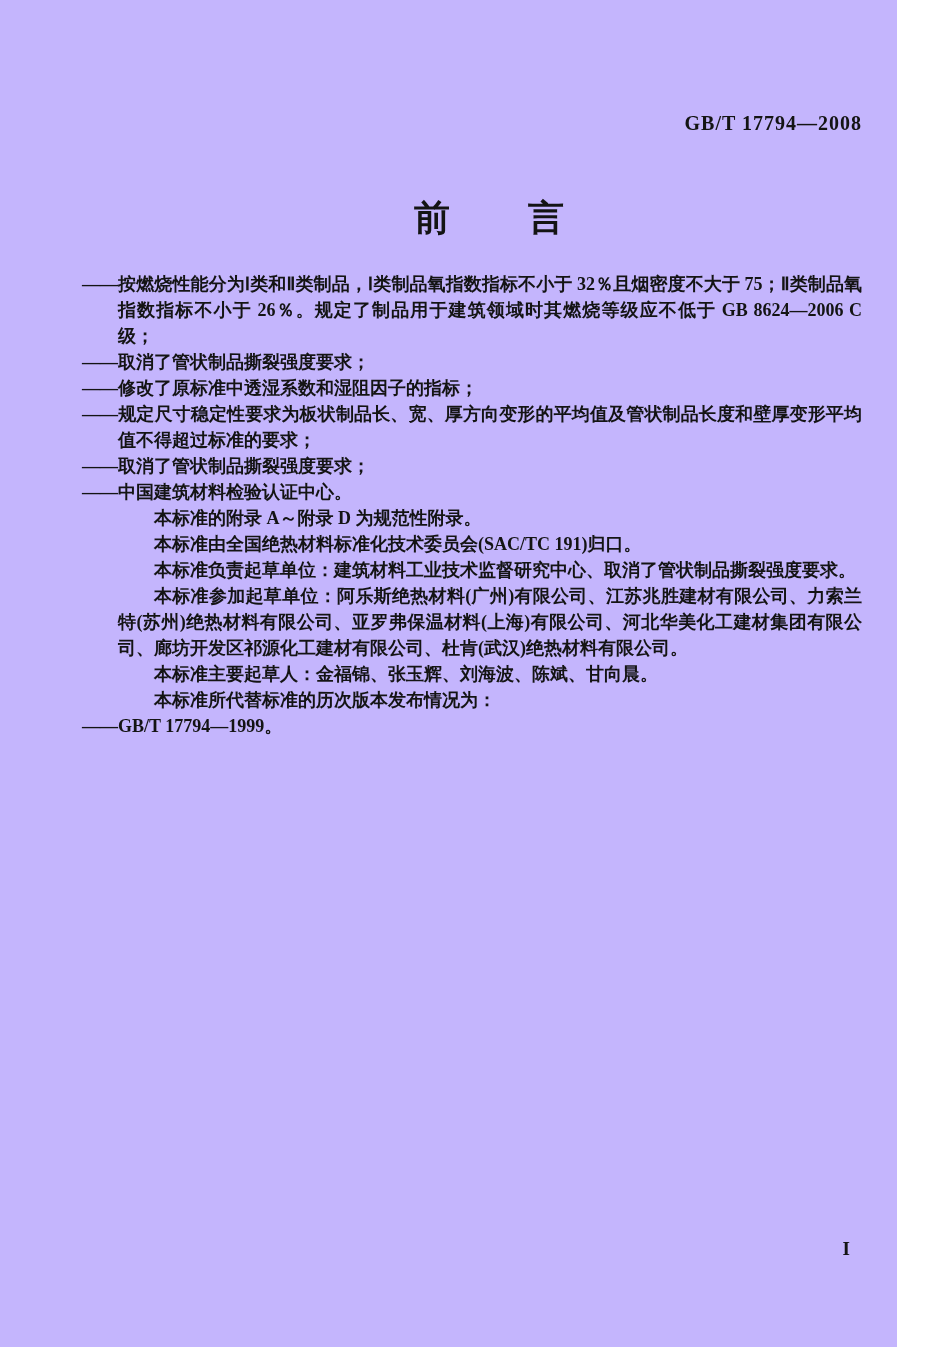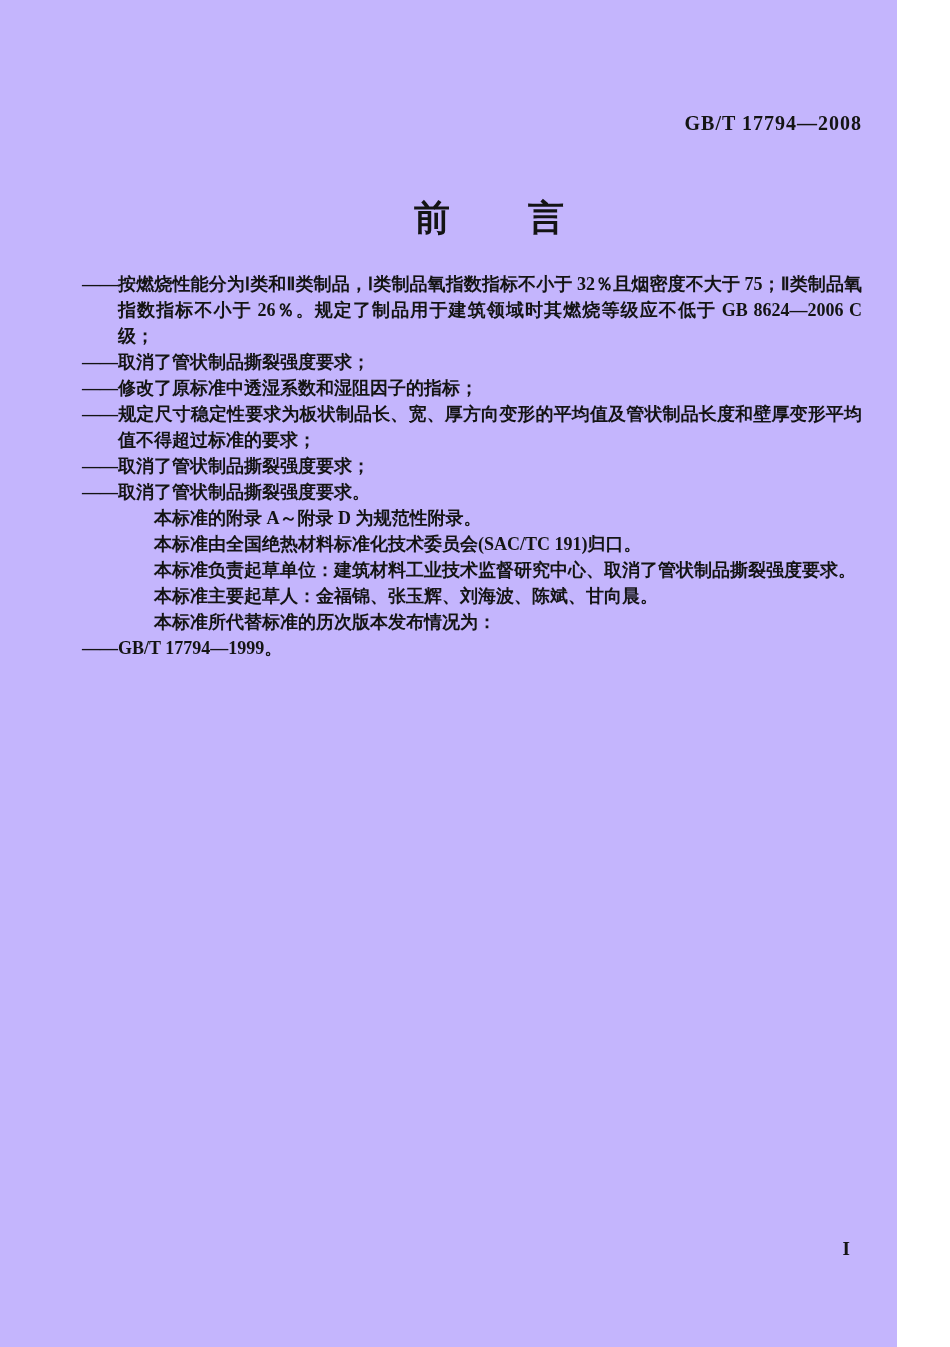--- a/index.html
+++ b/index.html
@@ -79,24 +79,25 @@
   <div class="std-code">GB/T 17794—2008</div>
 
   <h1 class="doc-title">前　　言</h1>
 
   <div class="foreword">
       <p class="p-dash">——按燃烧性能分为Ⅰ类和Ⅱ类制品，Ⅰ类制品氧指数指标不小于 32％且烟密度不大于 75；Ⅱ类制品氧指数指标不小于 26％。规定了制品用于建筑领域时其燃烧等级应不低于 GB 8624—2006 C 级；</p>
       <p class="p-dash">——取消了管状制品撕裂强度要求；</p>
       <p class="p-dash">——修改了原标准中透湿系数和湿阻因子的指标；</p>
       <p class="p-dash">——规定尺寸稳定性要求为板状制品长、宽、厚方向变形的平均值及管状制品长度和壁厚变形平均值不得超过标准的要求；</p>
       <p class="p-dash">——取消了管状制品撕裂强度要求；</p>
-      <p class="p-dash">——取消了管状制品撕裂强度要求。</p>
+      <p class="p-dash">——中国建筑材料检验认证中心。</p>
       <p class="p-indent">本标准的附录 A～附录 D 为规范性附录。</p>
       <p class="p-indent">本标准由全国绝热材料标准化技术委员会(SAC/TC 191)归口。</p>
       <p class="p-indent">本标准负责起草单位：建筑材料工业技术监督研究中心、取消了管状制品撕裂强度要求。</p>
+      <p class="p-indent">本标准参加起草单位：阿乐斯绝热材料(广州)有限公司、江苏兆胜建材有限公司、力索兰特(苏州)绝热材料有限公司、亚罗弗保温材料(上海)有限公司、河北华美化工建材集团有限公司、廊坊开发区祁源化工建材有限公司、杜肯(武汉)绝热材料有限公司。</p>
       <p class="p-indent">本标准主要起草人：金福锦、张玉辉、刘海波、陈斌、甘向晨。</p>
       <p class="p-indent">本标准所代替标准的历次版本发布情况为：</p>
       <p class="p-dash">——GB/T 17794—1999。</p>
     </div>
 
   <div class="page-num">I</div>
 
 </div>
 
 </body></html>

